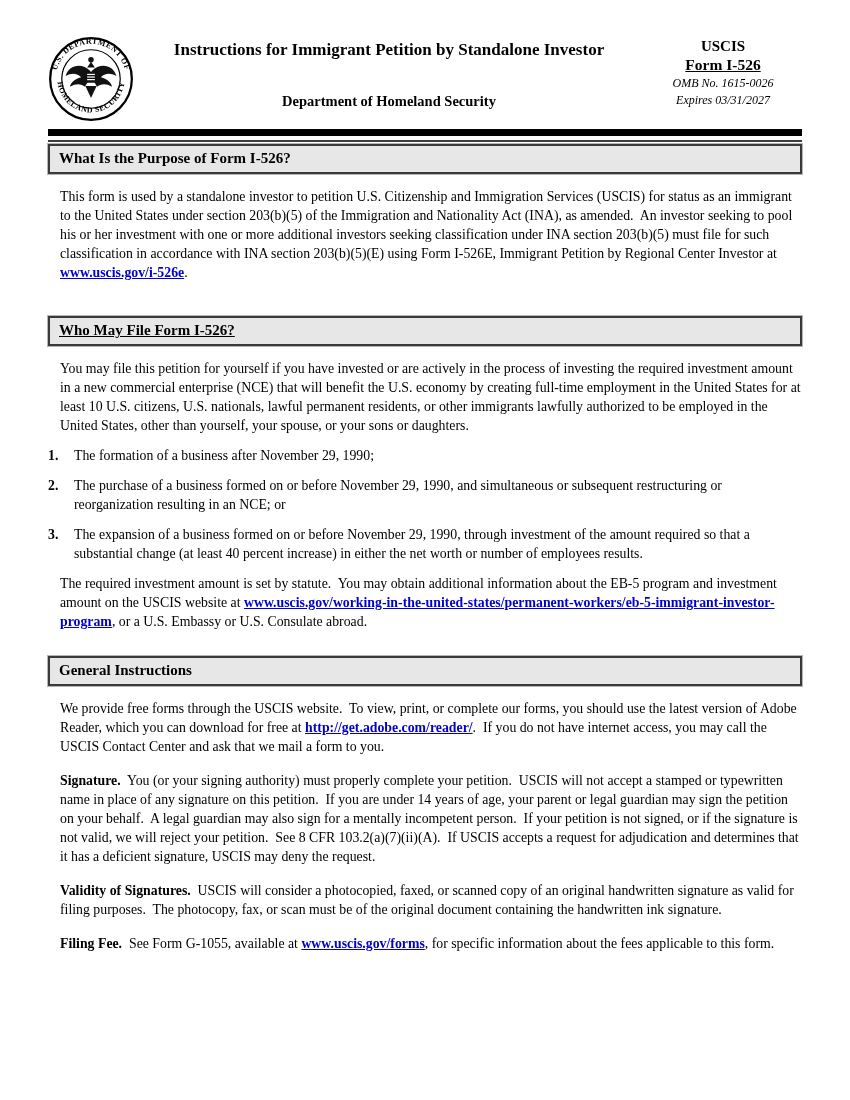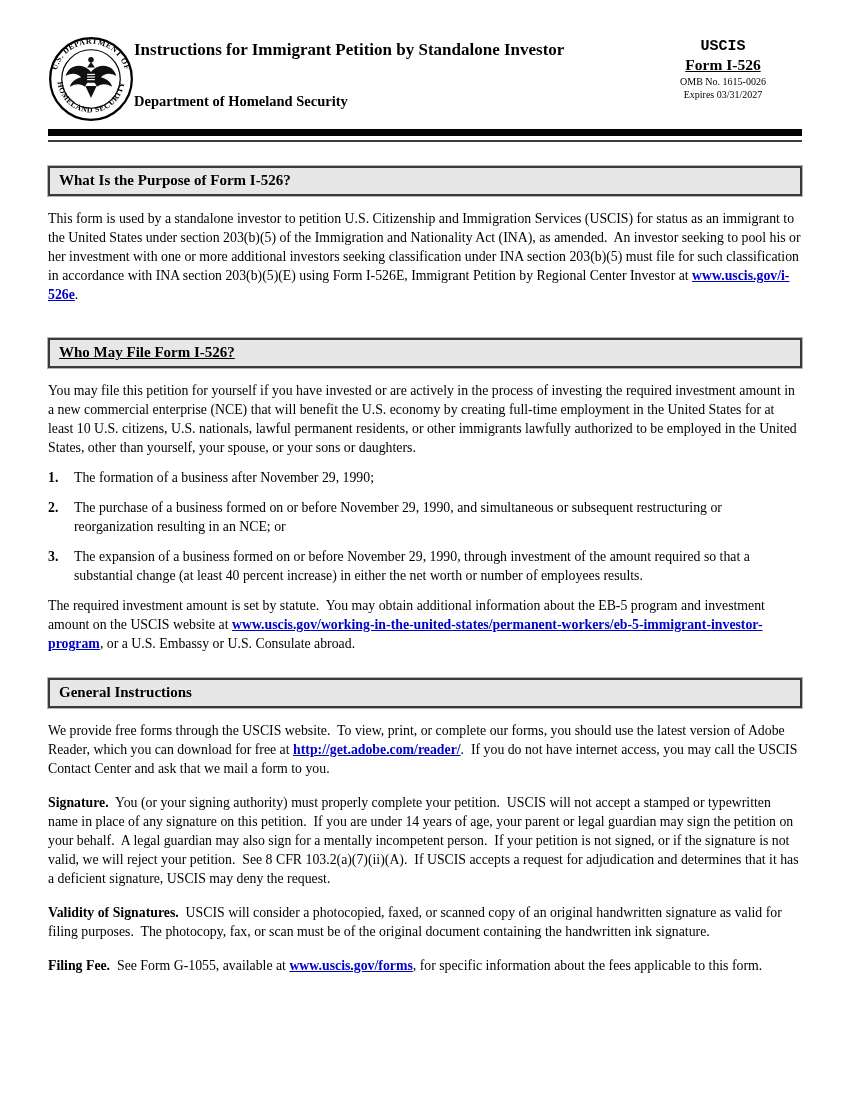--- a/index.html
+++ b/index.html
@@ -9,50 +9,51 @@
     font-family: "Liberation Serif", serif;
     color: #000;
     position: relative;
     overflow: hidden;
   }
   .page { width: 850px; height: 1100px; padding: 36px 48px 0 48px; position: relative; }
 
   
   .hdr { display: flex; align-items: flex-start; }
   .seal { width: 86px; height: 86px; flex: 0 0 86px; }
-  .hdr-center { flex: 1 1 auto; text-align: left; padding-top: 4px; }
+  .hdr-center { flex: 1 1 auto; text-align: center; padding-top: 4px; }
   .title { font-size: 17px; font-weight: bold; }
   .dept { font-size: 14.5px; font-weight: bold; margin-top: 33px; }
   .agency { font-size: 14.5px; margin-top: 3px; }
   .hdr-right { flex: 0 0 158px; text-align: center; padding-top: 2px; }
-  .uscis { font-size: 15px; font-weight: bold; font-family: Liberation Mono, monospace; }
+  .uscis { font-size: 15px; font-weight: bold; }
   .formno { font-size: 15.5px; font-weight: bold; margin-top: 1px; text-decoration: underline; }
-  .omb, .expires { font-size: 10px; margin-top: 2px; }
+  .omb, .expires { font-size: 12px; margin-top: 2px; font-style: italic; }
 
   .bar-thick { height: 7px; background: #000; margin-top: 7px; }
   .bar-thin  { height: 2px; background: #3c3c3c; margin-top: 4px; }
 
   
   .section-head {
     background: #e7e7e7;
     border: 2px solid #3a3a3a;
     outline: 1px solid #b5b5b5;
     font-size: 15px; font-weight: bold;
     padding: 4px 9px 5px 9px;
   }
-  .mt-first { margin-top: 24px; }
+  .mt-first { margin-top: 2px; }
   .mt-sect  { margin-top: 34px; text-decoration: underline; }
   .mt-sect-lg { margin-top: 25px; }
 
   
   .para {
     font-size: 13.8px;
     line-height: 19px;
     white-space: pre-wrap;
     margin-top: 11px;
+    margin-left: 12px;
   }
   .para.after-head { margin-top: 13px; }
   .para.gap { margin-top: 15px; }
   .lead { font-weight: bold; }
   a.doclink {
     color: #0000cc;
     font-weight: bold;
     text-decoration: underline;
     cursor: pointer;
     word-break: break-word;

